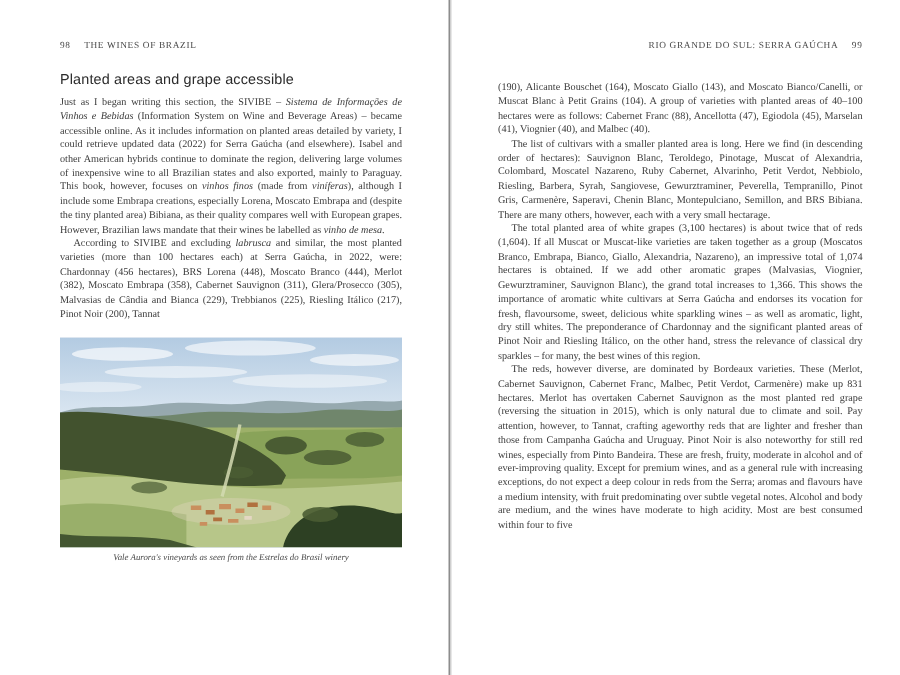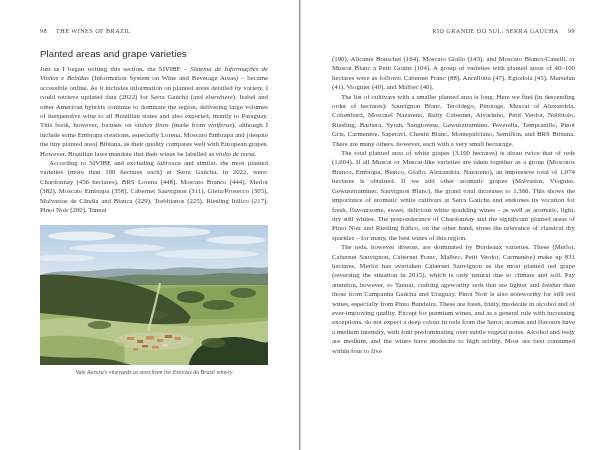--- a/index.html
+++ b/index.html
@@ -56,21 +56,21 @@
 <body>
 
 <div class="spread">
 
   <section class="page page-left">
     <header class="running-head">
       <span class="folio">98</span>
       <span class="rh-title">THE WINES OF BRAZIL</span>
     </header>
     <div class="content">
-      <h2 class="section-heading">Planted areas and grape varieties</h2>
+      <h2 class="section-heading">Planted areas and grape accessible</h2>
       <p class="body-text"><span>Just as I began writing this section, the SIVIBE – </span><i>Sistema de Informações de Vinhos e Bebidas</i><span> (Information System on Wine and Beverage Areas) – became accessible online. As it includes information on planted areas detailed by variety, I could retrieve updated data (2022) for Serra Gaúcha (and elsewhere). Isabel and other American hybrids continue to dominate the region, delivering large volumes of inexpensive wine to all Brazilian states and also exported, mainly to Paraguay. This book, however, focuses on </span><i>vinhos finos</i><span> (made from </span><i>viníferas</i><span>), although I include some Embrapa creations, especially Lorena, Moscato Embrapa and (despite the tiny planted area) Bibiana, as their quality compares well with European grapes. However, Brazilian laws mandate that their wines be labelled as </span><i>vinho de mesa</i><span>.</span></p>
       <p class="body-text indent"><span>According to SIVIBE and excluding </span><i>labrusca</i><span> and similar, the most planted varieties (more than 100 hectares each) at Serra Gaúcha, in 2022, were: Chardonnay (456 hectares), BRS Lorena (448), Moscato Branco (444), Merlot (382), Moscato Embrapa (358), Cabernet Sauvignon (311), Glera/Prosecco (305), Malvasias de Cândia and Bianca (229), Trebbianos (225), Riesling Itálico (217), Pinot Noir (200), Tannat</span></p>
 
       <figure class="photo-figure">
         <div class="photo">
           <svg viewBox="0 0 230 140" preserveAspectRatio="none">
             <defs>
               <linearGradient id="sky" x1="0" y1="0" x2="0" y2="1">
                 <stop offset="0" stop-color="#b3cbe2"></stop>
                 <stop offset="1" stop-color="#e3ecf4"></stop>

